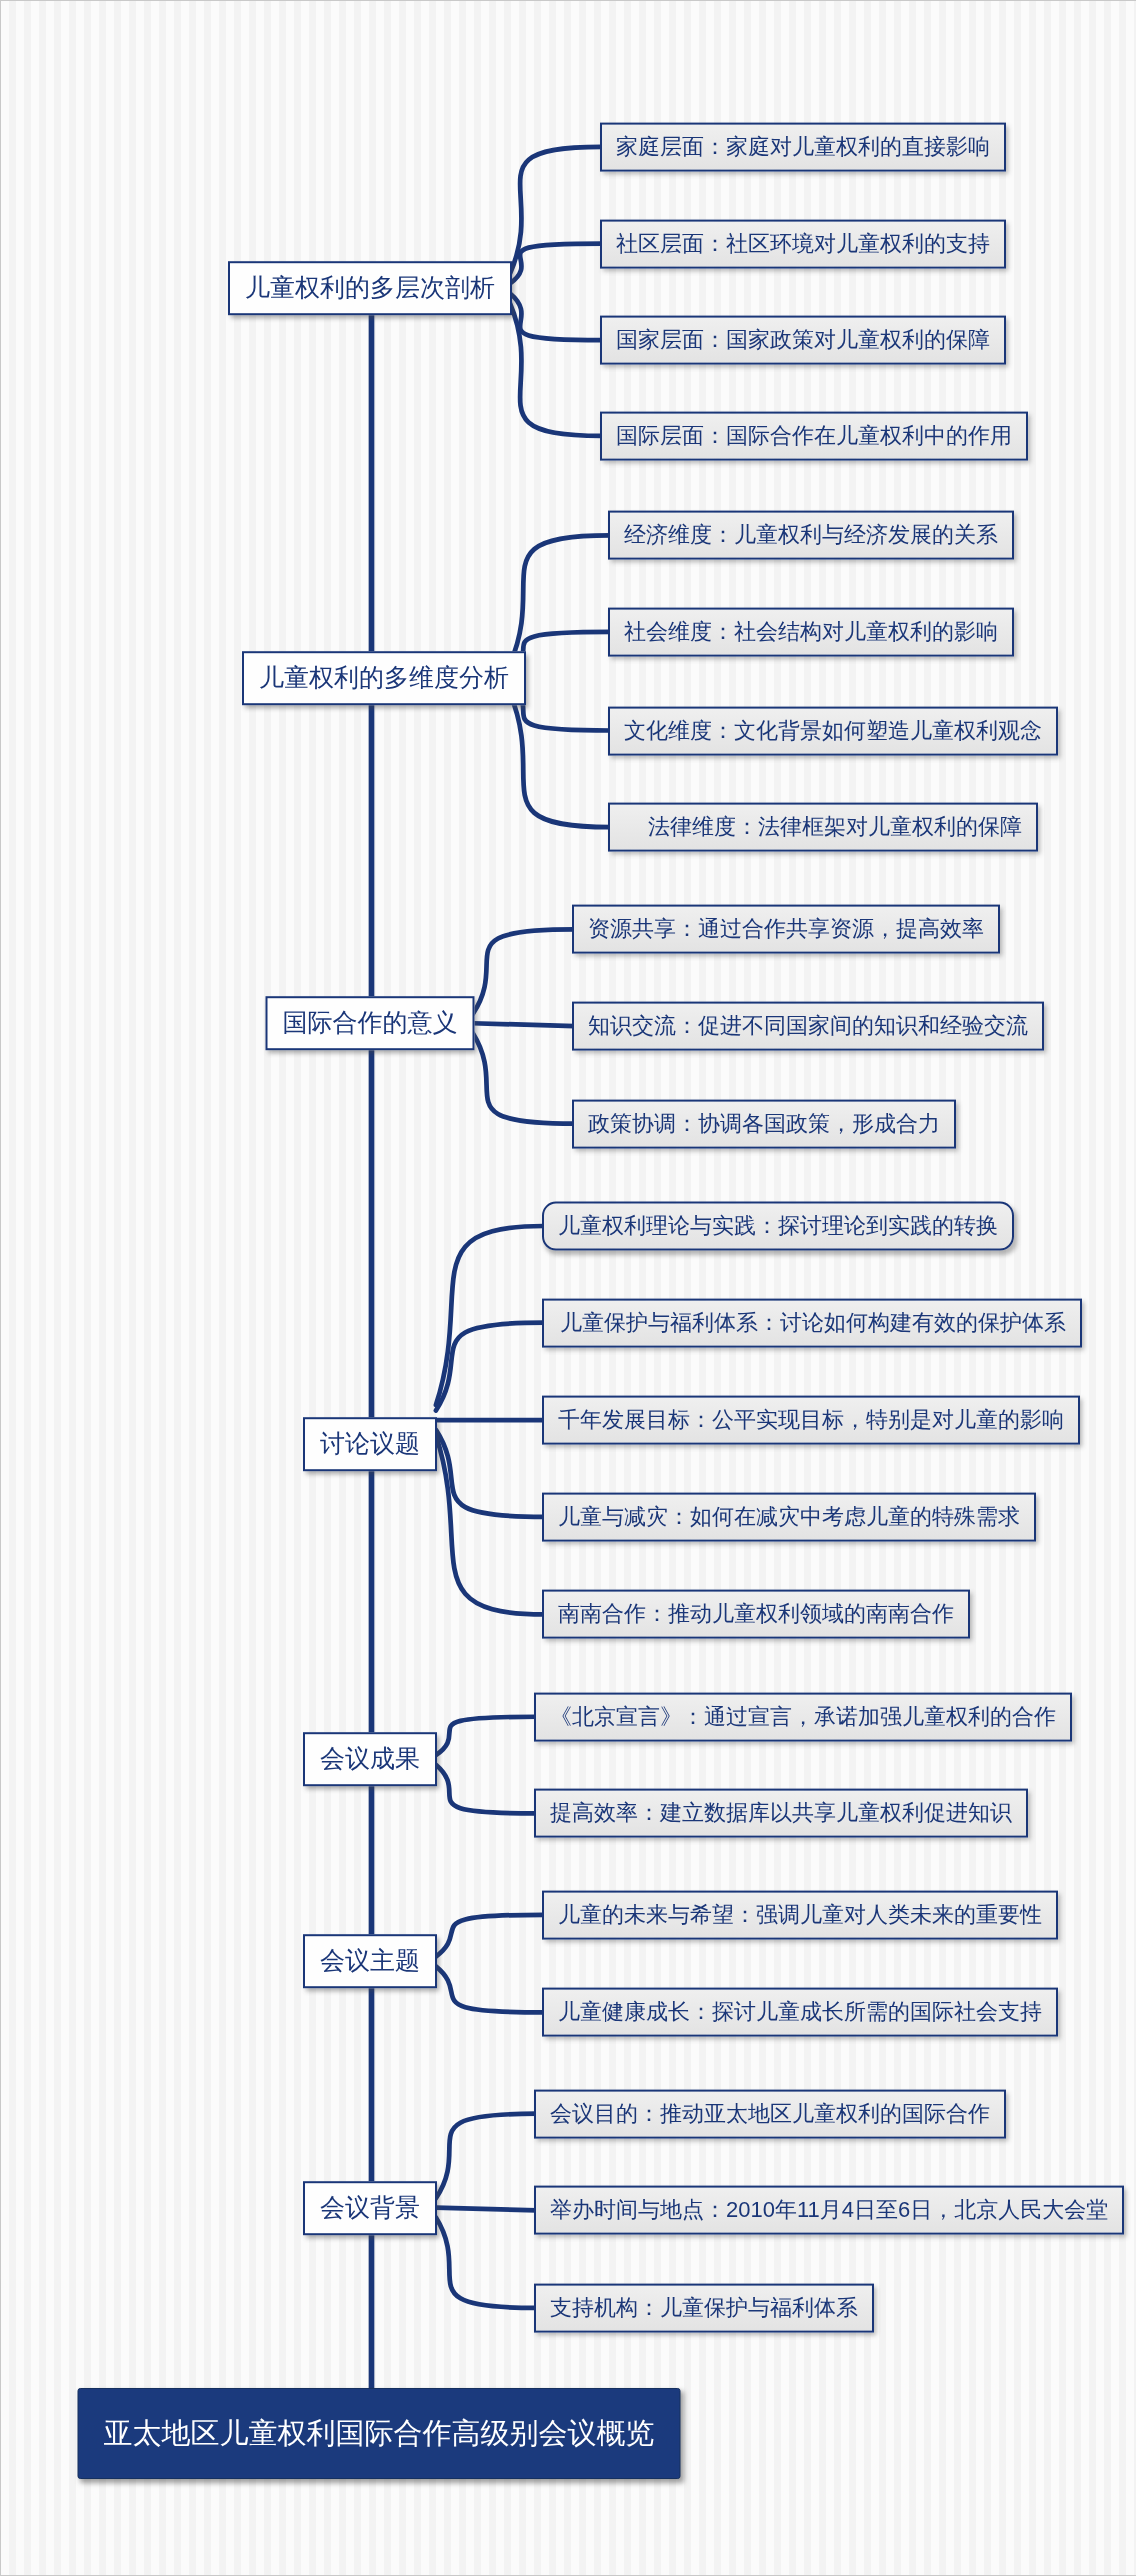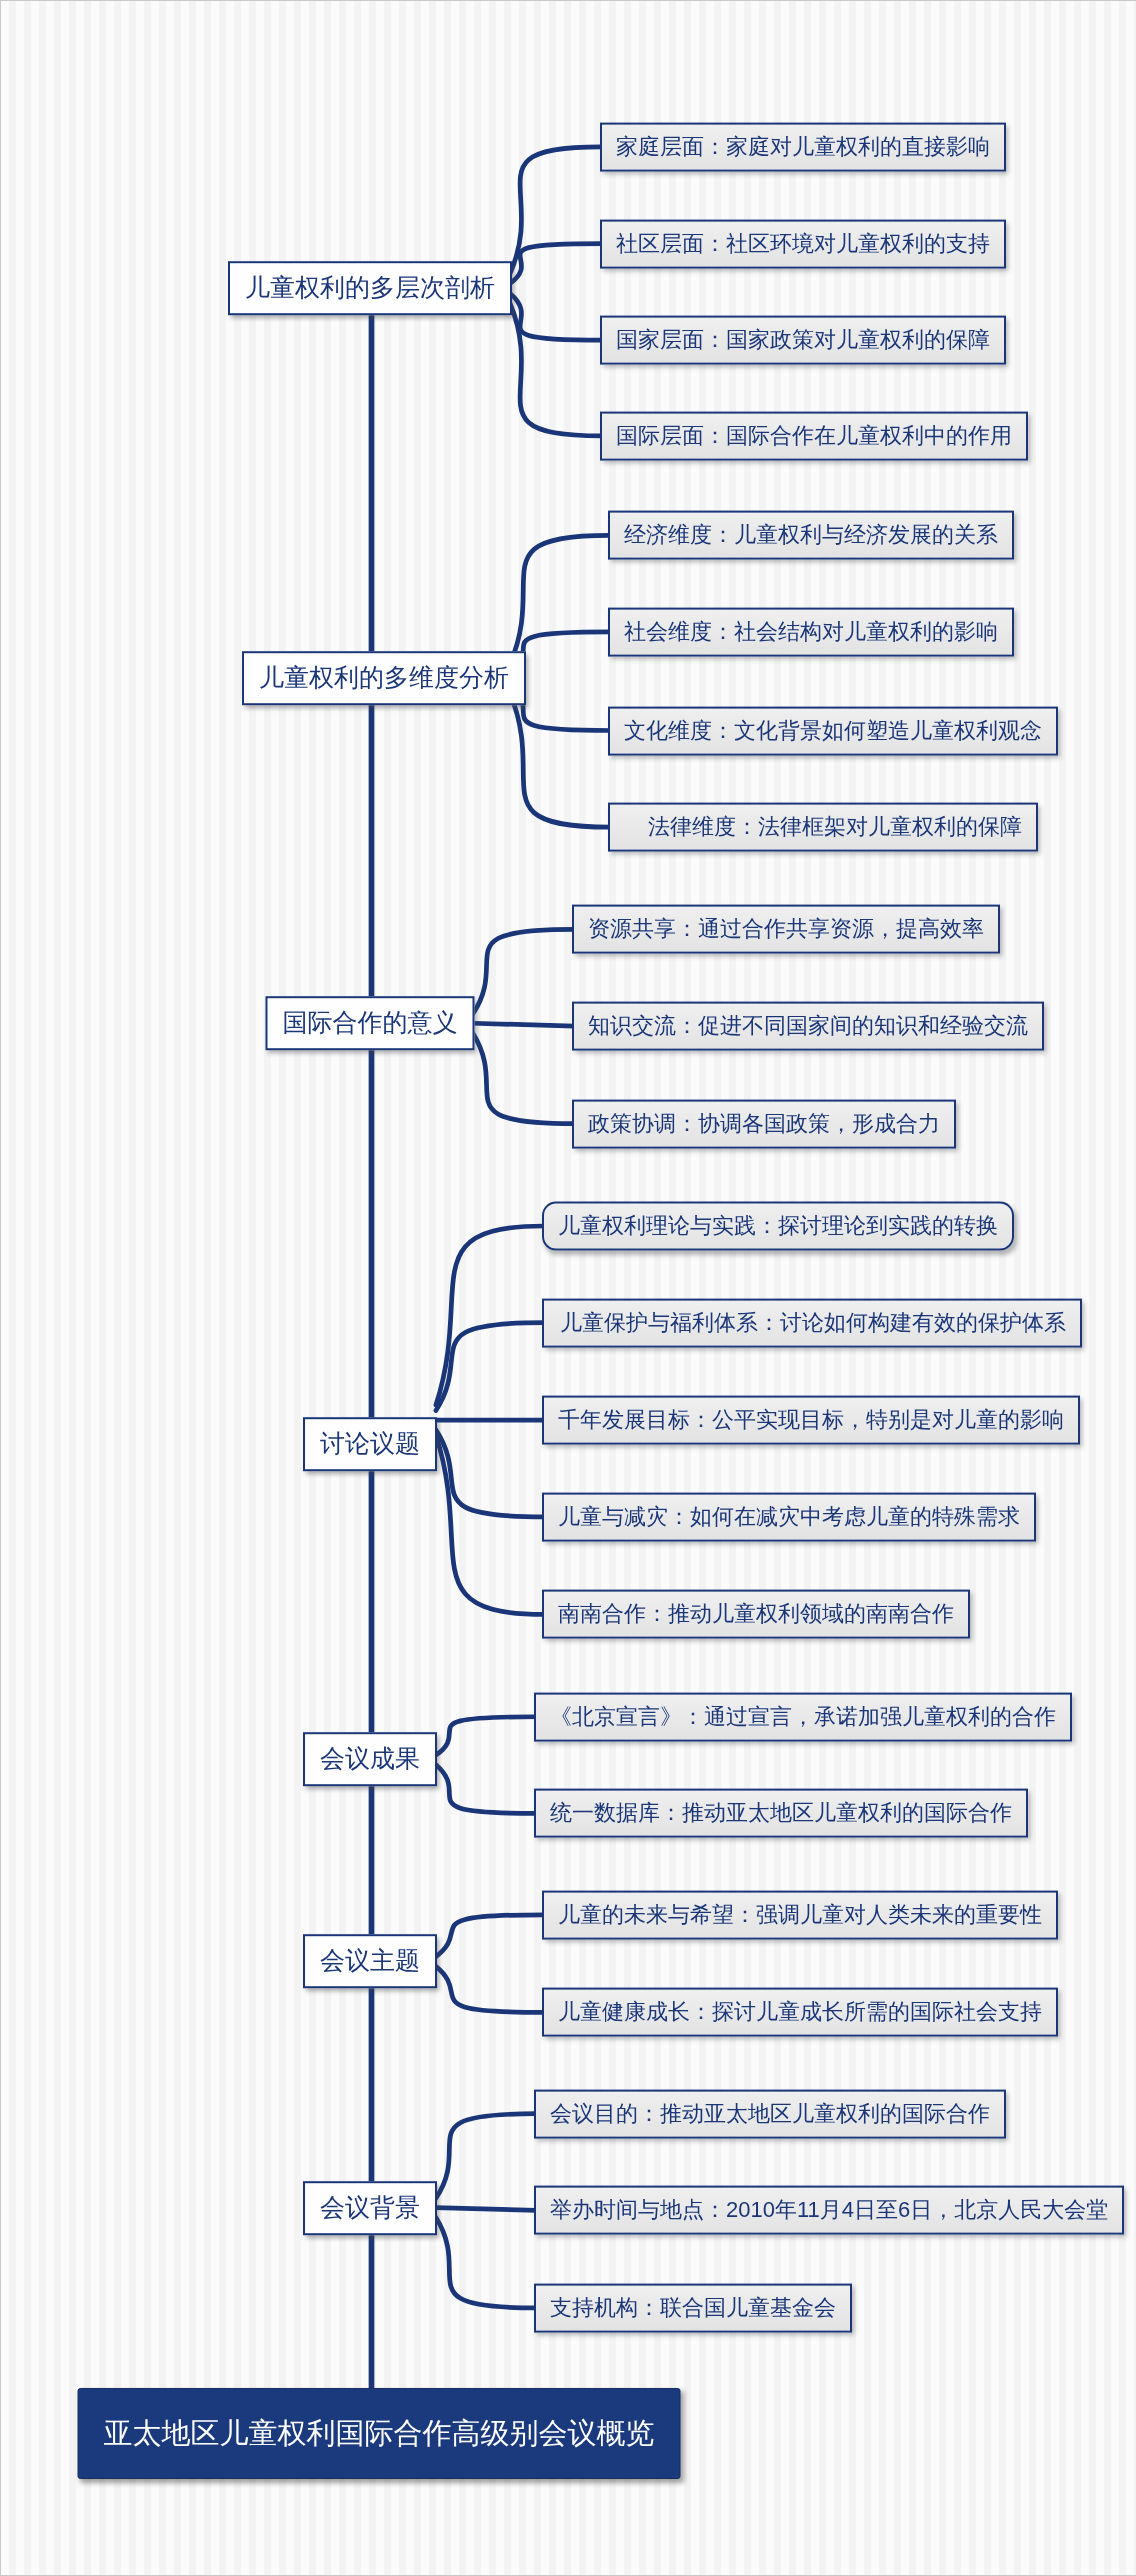--- a/index.html
+++ b/index.html
@@ -97,23 +97,23 @@
     <div class="child" style="left: 571px; top: 1025px;">知识交流：促进不同国家间的知识和经验交流</div>
     <div class="child" style="left: 571px; top: 1123px;">政策协调：协调各国政策，形成合力</div>
     <div class="topic" style="left: 369px; top: 1419px; margin-top: 24px;">讨论议题</div>
     <div class="child" style="left: 541px; top: 1225px; border-radius: 14px;">儿童权利理论与实践：探讨理论到实践的转换</div>
     <div class="child" style="left: 541px; top: 1322px; padding-left: 16px;">儿童保护与福利体系：讨论如何构建有效的保护体系</div>
     <div class="child" style="left: 541px; top: 1419px;">千年发展目标：公平实现目标，特别是对儿童的影响</div>
     <div class="child" style="left: 541px; top: 1516px;">儿童与减灾：如何在减灾中考虑儿童的特殊需求</div>
     <div class="child" style="left: 541px; top: 1613px;">南南合作：推动儿童权利领域的南南合作</div>
     <div class="topic" style="left: 369px; top: 1758px;">会议成果</div>
     <div class="child" style="left: 533px; top: 1716px;">《北京宣言》：通过宣言，承诺加强儿童权利的合作</div>
-    <div class="child" style="left: 533px; top: 1812px;">统一数据库：推动亚太地区儿童权利的国际合作</div>
+    <div class="child" style="left: 533px; top: 1812px;">提高效率：建立数据库以共享儿童权利促进知识</div>
     <div class="topic" style="left: 369px; top: 1960px;">会议主题</div>
     <div class="child" style="left: 541px; top: 1914px;">儿童的未来与希望：强调儿童对人类未来的重要性</div>
     <div class="child" style="left: 541px; top: 2011px;">儿童健康成长：探讨儿童成长所需的国际社会支持</div>
     <div class="topic" style="left: 369px; top: 2207px;">会议背景</div>
     <div class="child" style="left: 533px; top: 2113px;">会议目的：推动亚太地区儿童权利的国际合作</div>
     <div class="child" style="left: 533px; top: 2209px;">举办时间与地点：2010年11月4日至6日，北京人民大会堂</div>
-    <div class="child" style="left: 533px; top: 2307px;">支持机构：联合国儿童基金会</div>
+    <div class="child" style="left: 533px; top: 2307px;">支持机构：儿童保护与福利体系</div>
     <div class="root" style="left: 378px; top: 2387px;">亚太地区儿童权利国际合作高级别会议概览</div>
   </div>
 
 
 </body></html>

